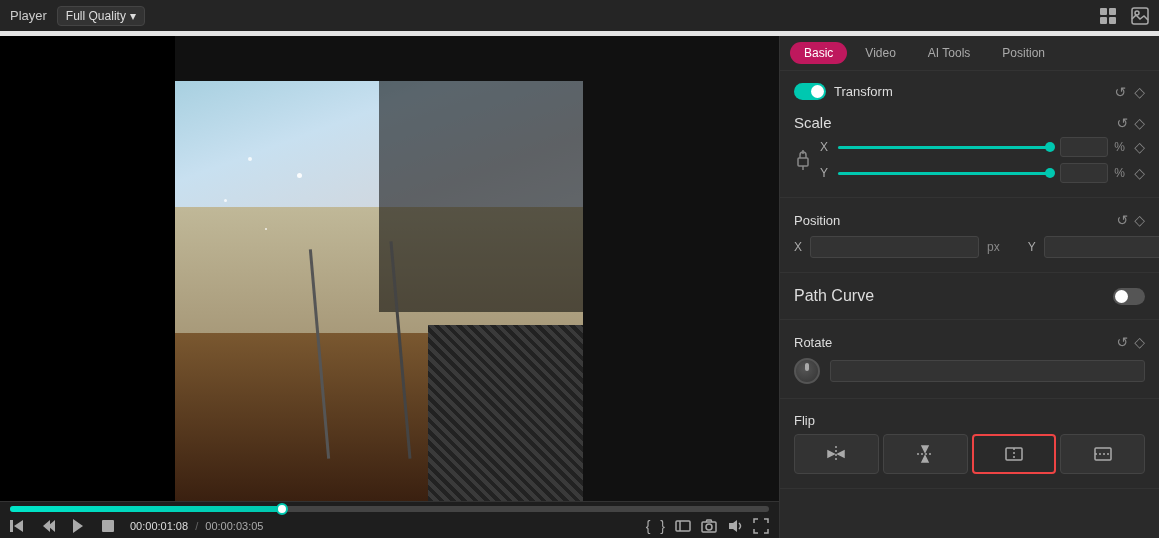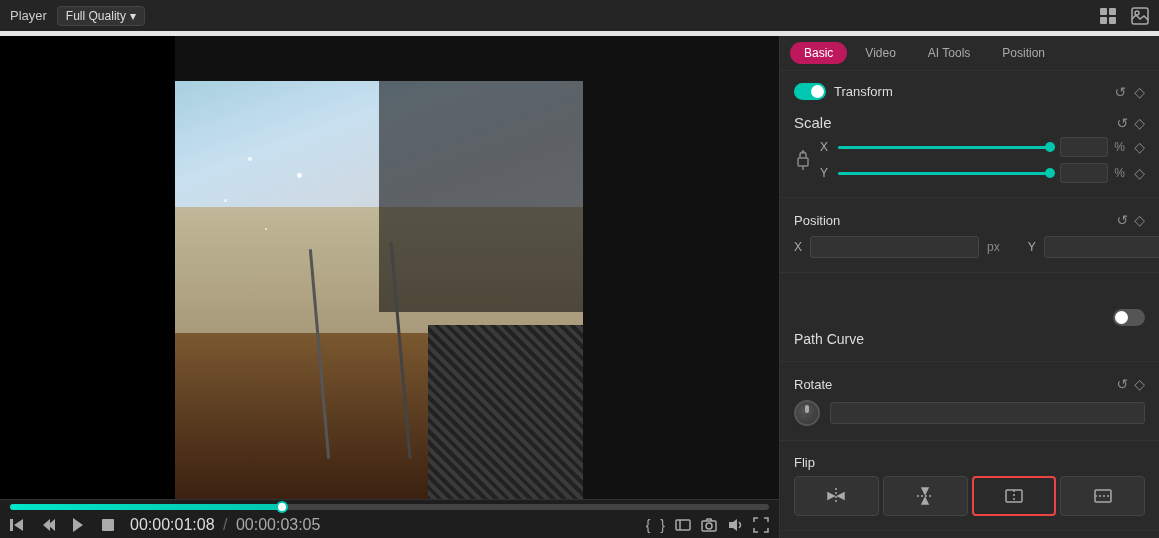--- a/index.html
+++ b/index.html
@@ -174,21 +174,21 @@
       background: none;
       border: none;
       color: #aaa;
       cursor: pointer;
       font-size: 16px;
       display: flex;
       align-items: center;
     }
     .time-display {
       color: #aaa;
-      font-size: 16px;
+      font-size: 11px;
     }
     .time-current { color: #ddd; }
     .time-sep { color: #666; margin: 0 4px; }
     .controls-right {
       display: flex;
       align-items: center;
       gap: 10px;
     }
 
     
@@ -386,22 +386,21 @@
     }
 
     
     .path-curve-row {
       display: flex;
       align-items: center;
       justify-content: space-between;
     }
     .path-curve-label {
       color: #ddd;
-      font-size: 14px;
-      margin-top: 44px;
+      font-size: 16px;
     }
 
     
     .rotate-row {
       display: flex;
       align-items: center;
       gap: 10px;
     }
     .rotate-dial {
       width: 26px;

